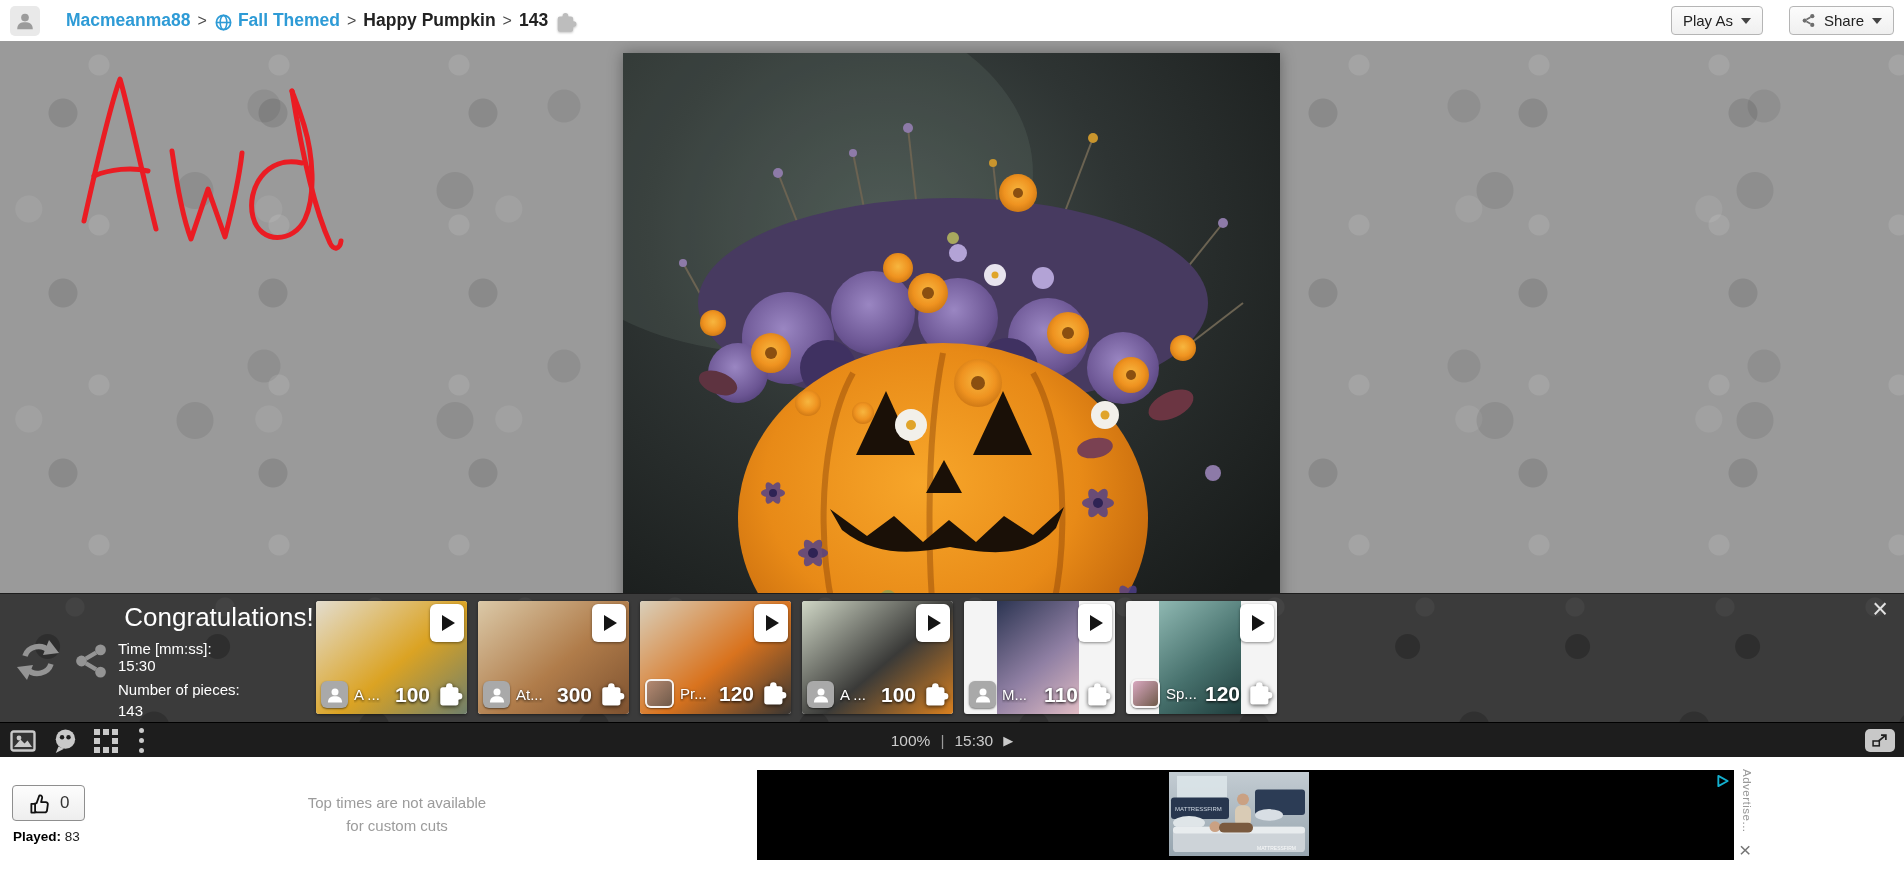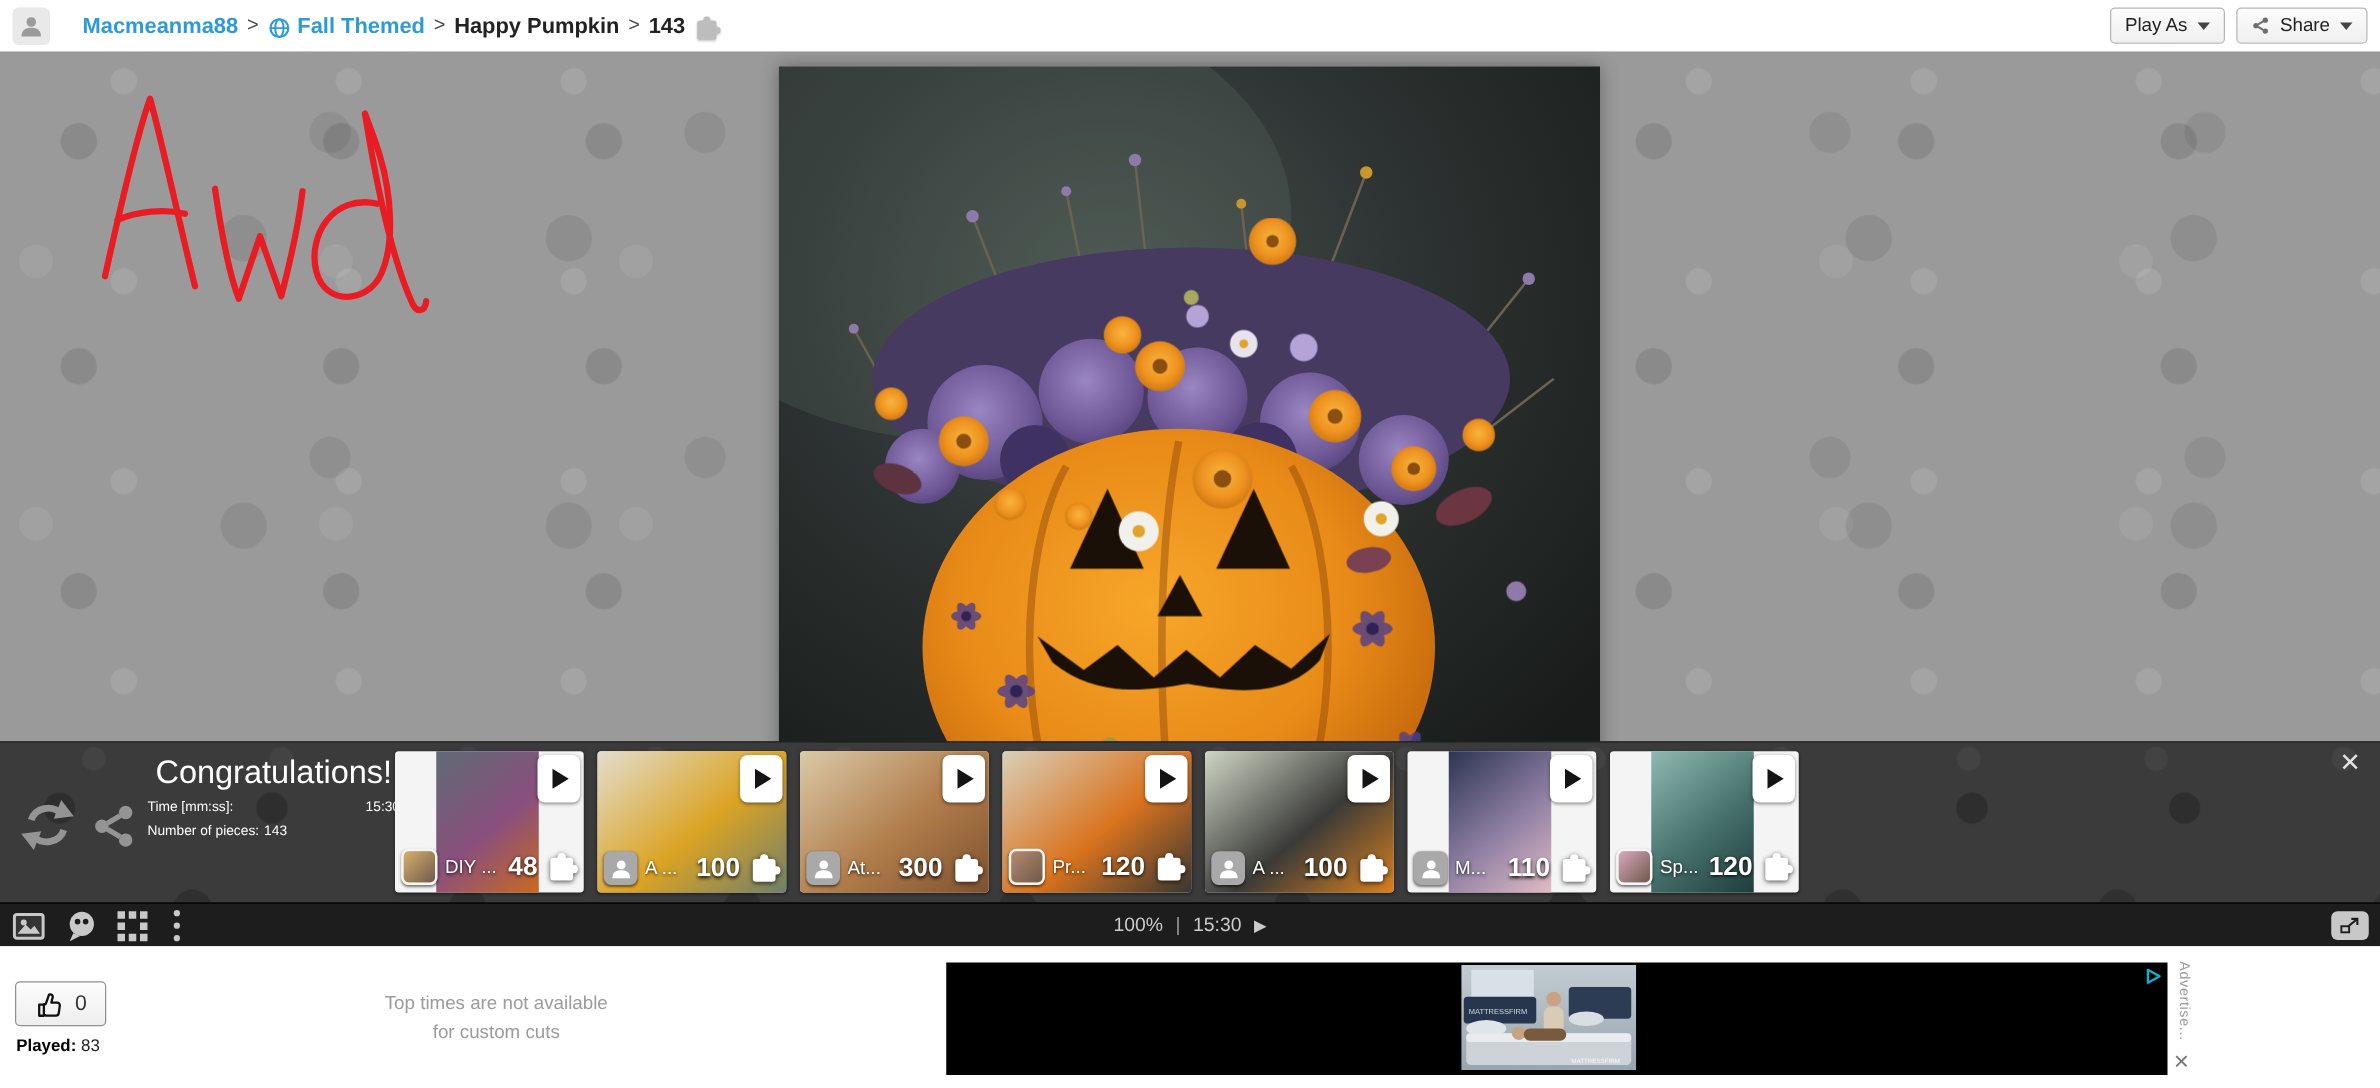--- a/index.html
+++ b/index.html
@@ -11,21 +11,21 @@
           display:flex;align-items:center;padding:0 10px;box-sizing:border-box;z-index:30;}
   .hdr-avatar{width:30px;height:30px;border-radius:5px;background:#e9e9e9;color:#9b9b9b;
               display:flex;align-items:center;justify-content:center;flex:0 0 auto;}
   .hdr-avatar svg{width:22px;height:22px;}
   .crumbs{display:flex;align-items:center;margin-left:26px;font-size:17.5px;font-weight:bold;color:#222;white-space:nowrap;}
   .crumb-sep{color:#4a4a4a;font-weight:400;margin:0 7px;font-size:16px;}
   .crumb-link{color:#2e9bd6;cursor:pointer;}
   .globe-ic{width:19px;height:19px;color:#2e9bd6;margin-right:5px;position:relative;top:2px;}
   .piece-ic-bc{width:24px;height:22px;color:#bdbdbd;margin-left:6px;position:relative;top:2px;
                filter:drop-shadow(0 1px 1px rgba(0,0,0,.25));}
-  .hdr-right{margin-left:auto;display:flex;gap:9px;}
+  .hdr-right{margin-left:auto;display:flex;gap:26px;}
   .hdr-btn{height:29px;display:inline-flex;align-items:center;gap:8px;padding:0 11px;
            background:linear-gradient(#fcfcfc,#efefef);border:1px solid #b5b5b5;border-radius:4px;
            font-size:15px;color:#222;cursor:pointer;}
   .caret{width:0;height:0;border-left:5px solid transparent;border-right:5px solid transparent;
          border-top:6px solid #444;display:inline-block;}
   .share-ic-sm{width:15px;height:15px;color:#6d6d6d;}
 
   
   .board{position:absolute;top:41px;left:0;width:100%;height:716px;background-color:#9a9a9a;
     background-image:
@@ -49,21 +49,21 @@
       radial-gradient(circle at 50% 10%, rgba(255,255,255,.045) 0 9px, transparent 10px),
       radial-gradient(circle at 10% 85%, rgba(255,255,255,.04) 0 11px, transparent 12px);
     background-size:170px 150px,220px 190px,150px 130px,200px 170px;
     border-top:1px solid rgba(0,0,0,.5);}
   .icon-btn{position:absolute;color:#949494;cursor:pointer;background:none;border:none;padding:0;}
   .refresh-btn{left:16px;top:44px;width:44px;height:44px;}
   .share-btn{left:72px;top:48px;width:38px;height:38px;}
   .icon-btn svg{width:100%;height:100%;}
   .congrats-text{position:absolute;left:118px;top:8px;width:202px;color:#fff;}
   .congrats-title{font-size:26px;text-align:center;font-weight:400;}
-  .congrats-row{display:flex;justify-content:space-between;font-size:11px;margin-top:7px;}
+  .congrats-row{display:flex;justify-content:space-between;font-size:15px;margin-top:7px;flex-direction:column;}
   .congrats-row.inline{justify-content:flex-start;gap:4px;}
   .panel-close{position:absolute;right:16px;top:2px;font-size:27px;color:#e2e2e2;cursor:pointer;line-height:1;}
 
   
   .cards-row{position:absolute;left:316px;top:7px;display:flex;gap:11px;}
   .card{position:relative;width:151px;height:113px;background:#f4f4f4;border-radius:3px;
         box-shadow:0 1px 3px rgba(0,0,0,.5);flex:0 0 auto;cursor:pointer;}
   .thumb-img{position:absolute;top:0;bottom:0;left:0;right:0;border-radius:3px;}
   .thumb-img.portrait{left:22%;right:24%;border-radius:0;}
   .play-btn{position:absolute;top:3px;right:3px;width:34px;height:38px;background:#fff;border-radius:6px;
@@ -379,36 +379,20 @@
           <span>Time [mm:ss]:</span>
           <span>15:30</span>
         </div>
         <div class="congrats-row inline">
           <span>Number of pieces:</span>
           <span>143</span>
         </div>
       </div>
 
       <div class="cards-row">
-  <div class="card">
-    <div class="thumb-img portrait" style="background: linear-gradient(140deg, rgb(95, 106, 116) 0%, rgb(138, 79, 125) 55%, rgb(201, 106, 31) 100%);"></div>
-    <div class="play-btn">
-      <span class="play-tri"></span>
-    </div>
-    <div class="card-bottom">
-      <span class="avatar photo" style="background: linear-gradient(135deg, rgb(216, 176, 110), rgb(111, 90, 74));">
-        
-      </span>
-      <span class="card-title">DIY ...</span>
-      <span class="card-count">48</span>
-      <svg class="piece-ic">
-                <use href="#sym-piece"></use>
-              </svg>
-    </div>
-  </div>
 
 
   <div class="card">
     <div class="thumb-img" style="background: linear-gradient(140deg, rgb(227, 221, 207) 0%, rgb(219, 163, 35) 55%, rgb(112, 128, 107) 100%);"></div>
     <div class="play-btn">
       <span class="play-tri"></span>
     </div>
     <div class="card-bottom">
       <span class="avatar">
         <svg>

